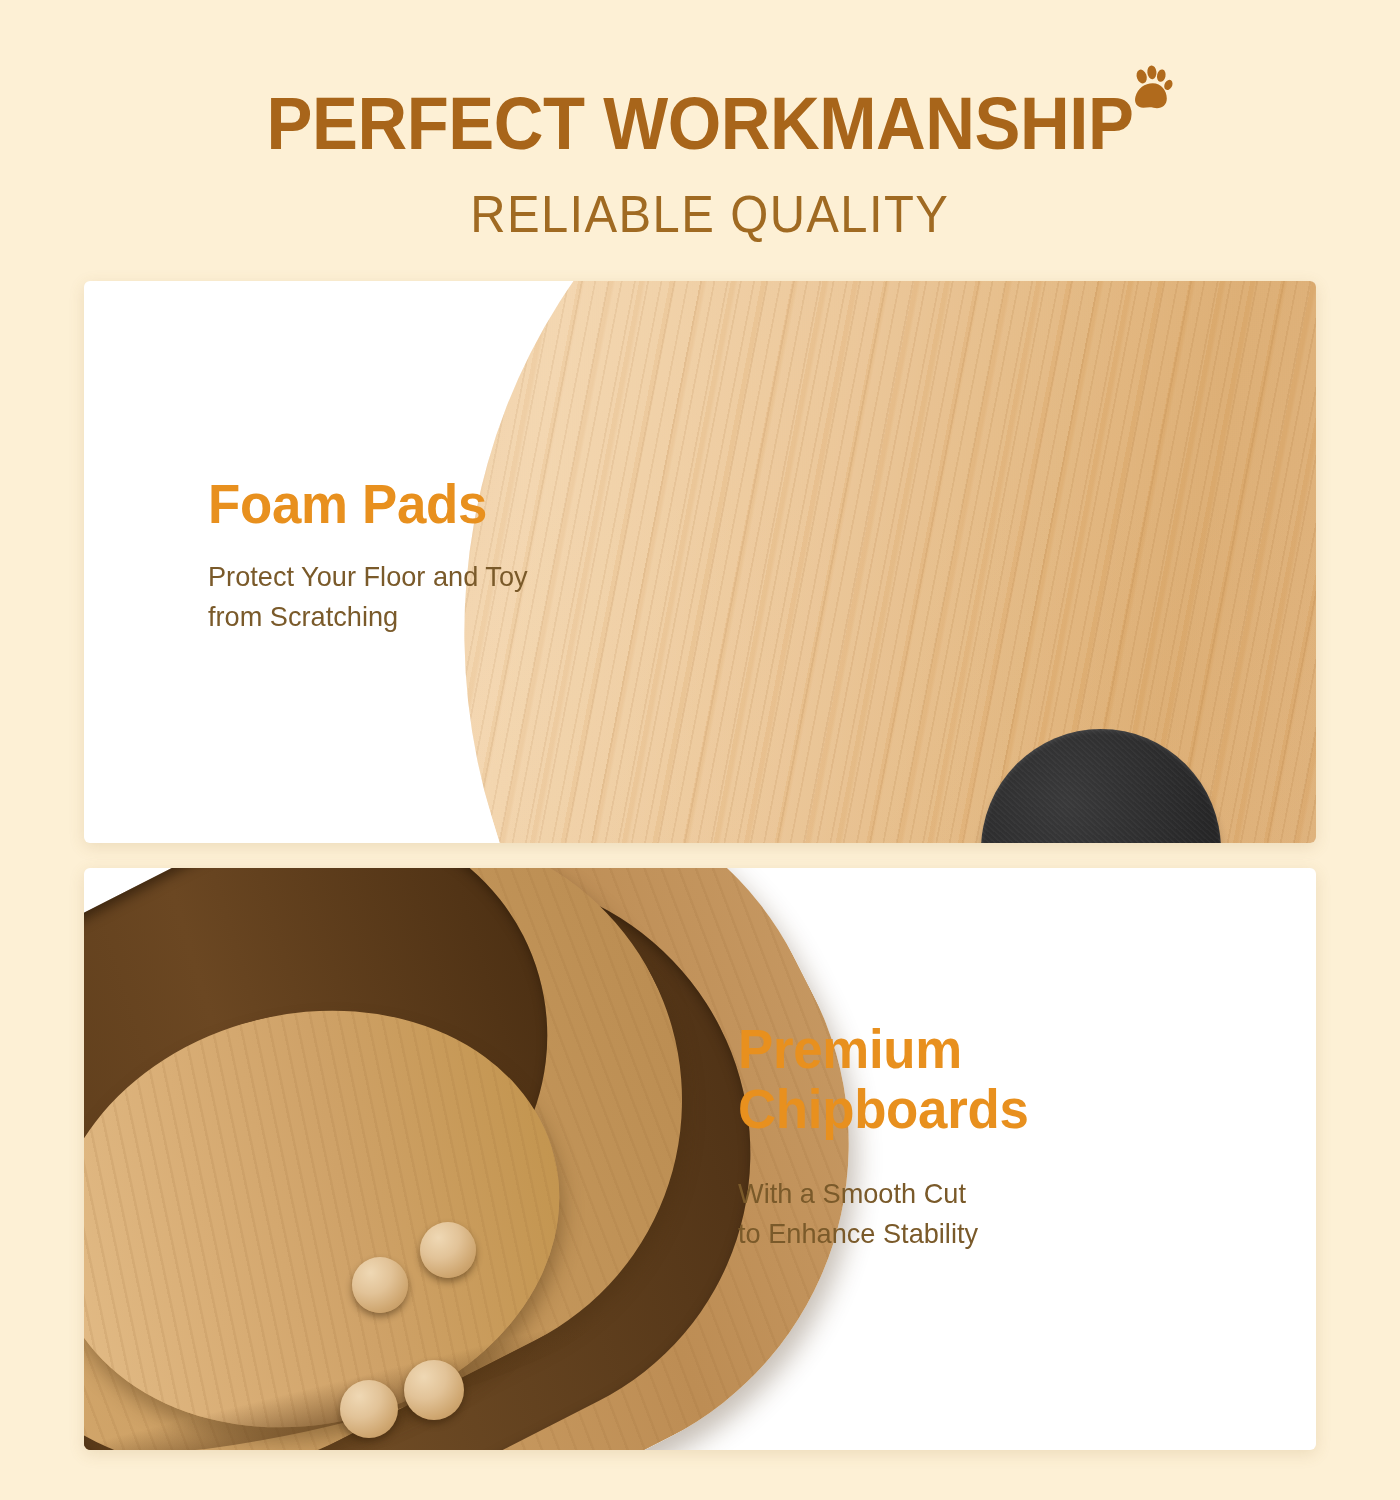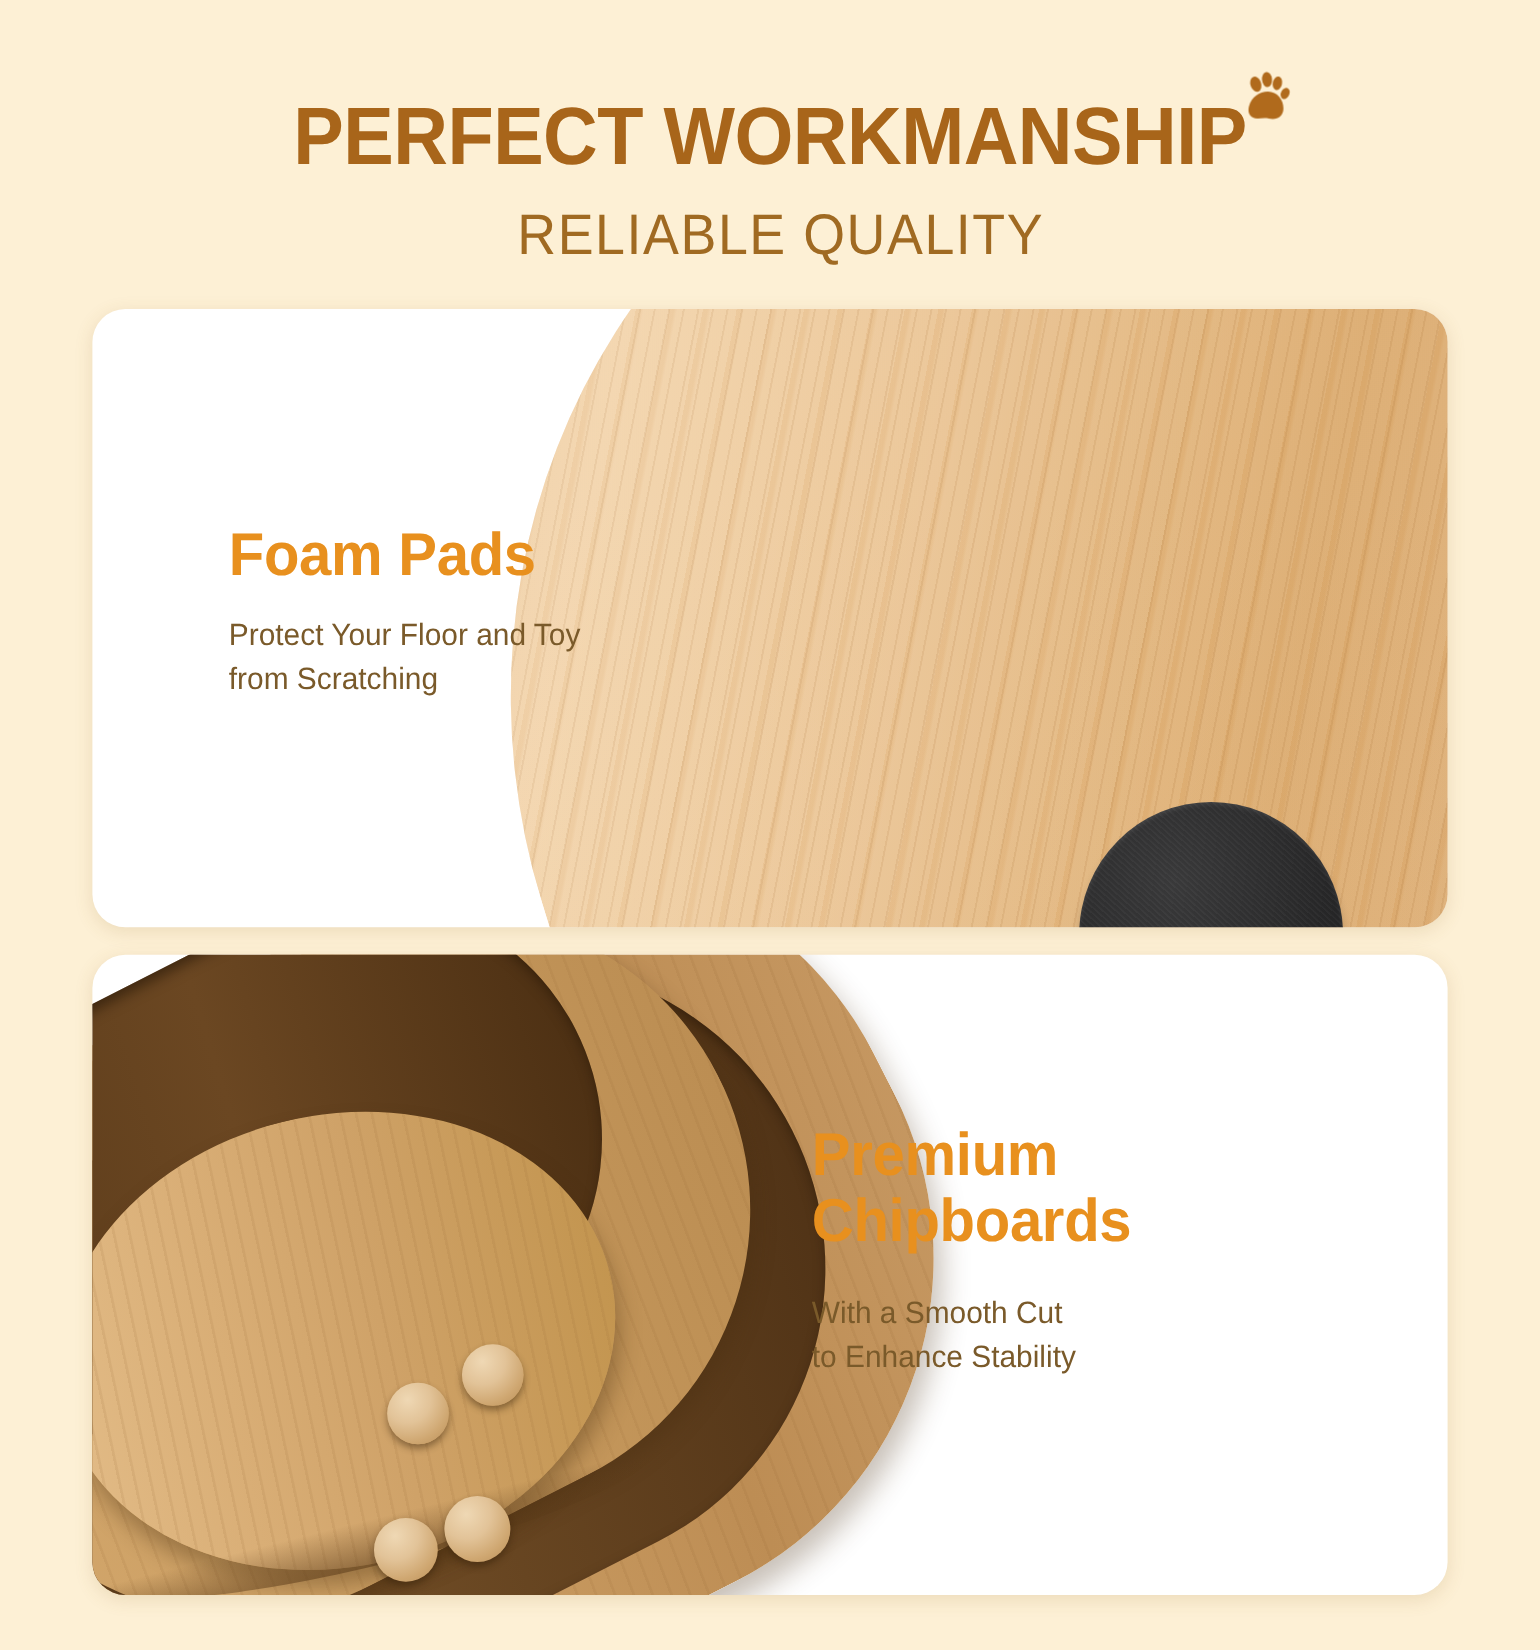--- a/index.html
+++ b/index.html
@@ -48,21 +48,21 @@
     color:#a06a22;
     line-height:1;
     transform:scaleX(0.94);
     transform-origin:center;
   }
 
   
   .card {
     position:absolute;
     background:#ffffff;
-    border-radius:30px;
+    border-radius:6px;
     overflow:hidden;
     box-shadow:0 4px 16px rgba(150,110,50,0.16);
   }
   #card-foam      { left:84px;  top:281px; width:1232px; height:562px; }
   #card-chipboard { left:84px;  top:868px; width:1232px; height:582px;padding-left:20px; }
 
   
   .txt-block { position:absolute; z-index:5; }
   #foam-text      { left:124px; top:194px; }
   #chipboard-text { left:654px; top:152px; }

